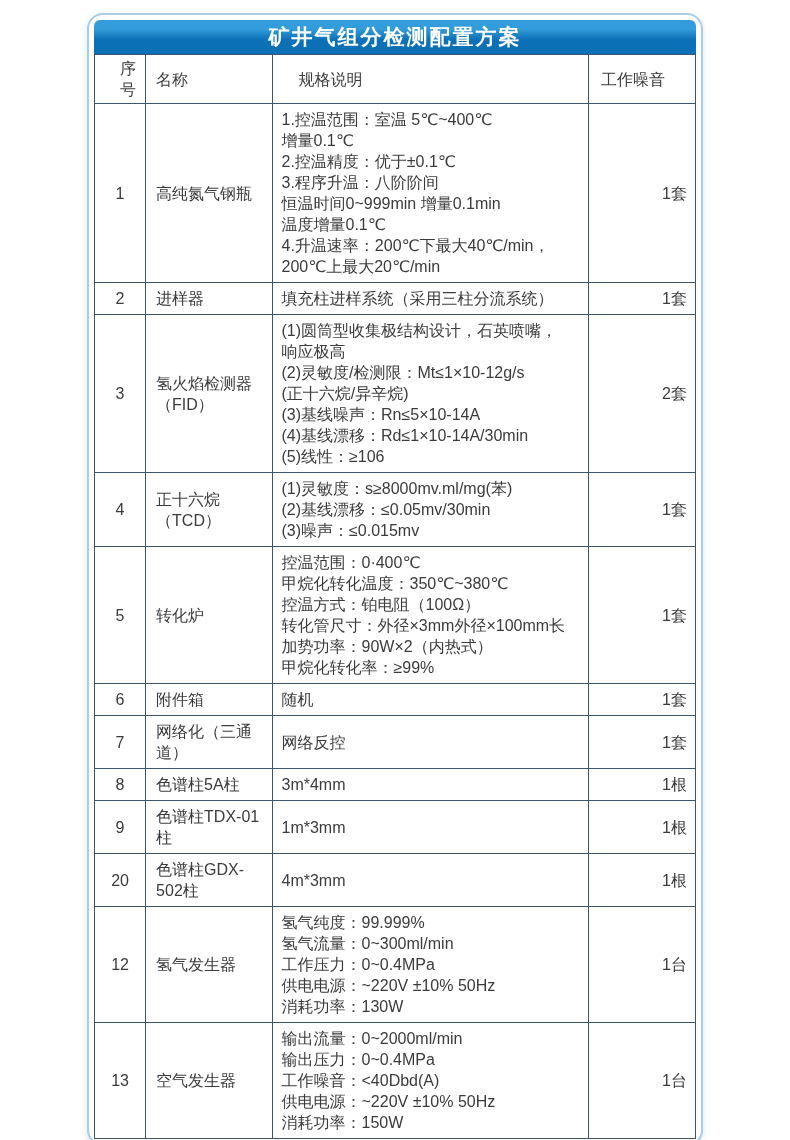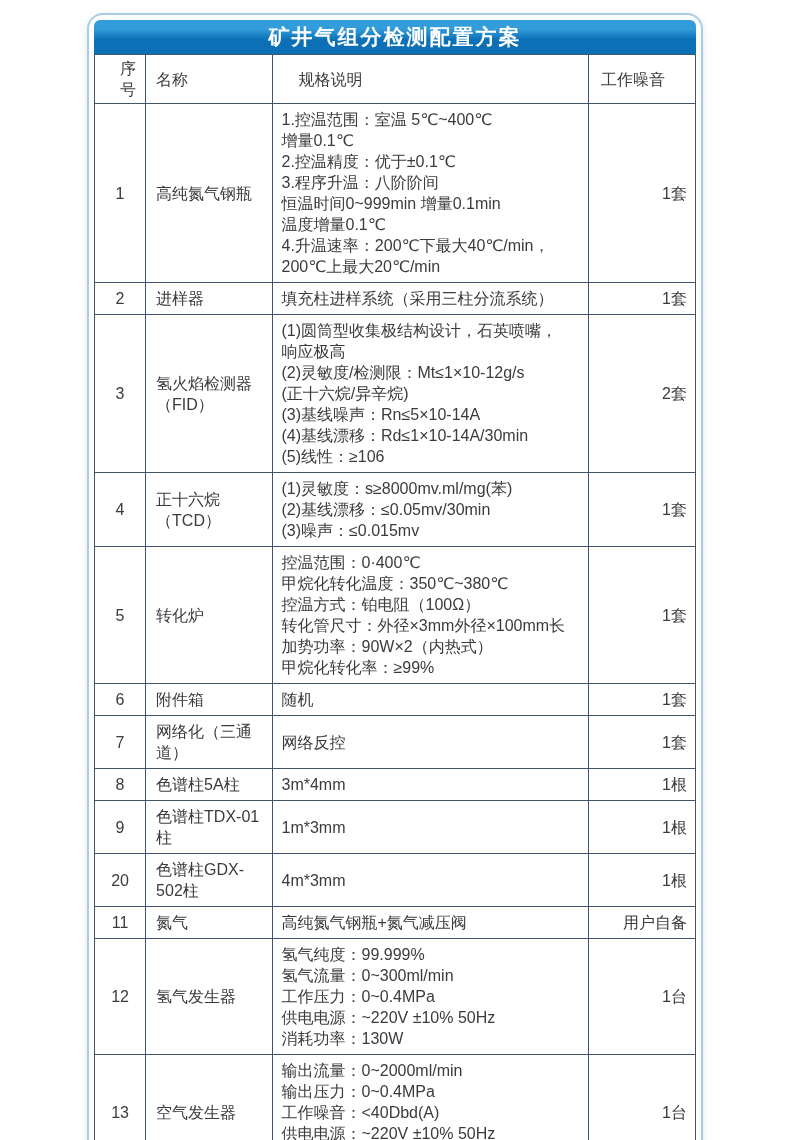--- a/index.html
+++ b/index.html
@@ -150,26 +150,20 @@
         <td class="c-spec">1m*3mm</td>
         <td class="c-qty">1根</td>
       </tr>
       <tr>
         <td class="c-no">20</td>
         <td class="c-name">色谱柱GDX-502柱</td>
         <td class="c-spec">4m*3mm</td>
         <td class="c-qty">1根</td>
       </tr>
       <tr>
-        <td class="c-no">11</td>
-        <td class="c-name">氮气</td>
-        <td class="c-spec">高纯氮气钢瓶+氮气减压阀</td>
-        <td class="c-qty">用户自备</td>
-      </tr>
-      <tr>
         <td class="c-no">12</td>
         <td class="c-name">氢气发生器</td>
         <td class="c-spec">氢气纯度：99.999%
 氢气流量：0~300ml/min
 工作压力：0~0.4MPa
 供电电源：~220V ±10% 50Hz
 消耗功率：130W</td>
         <td class="c-qty">1台</td>
       </tr>
       <tr>

